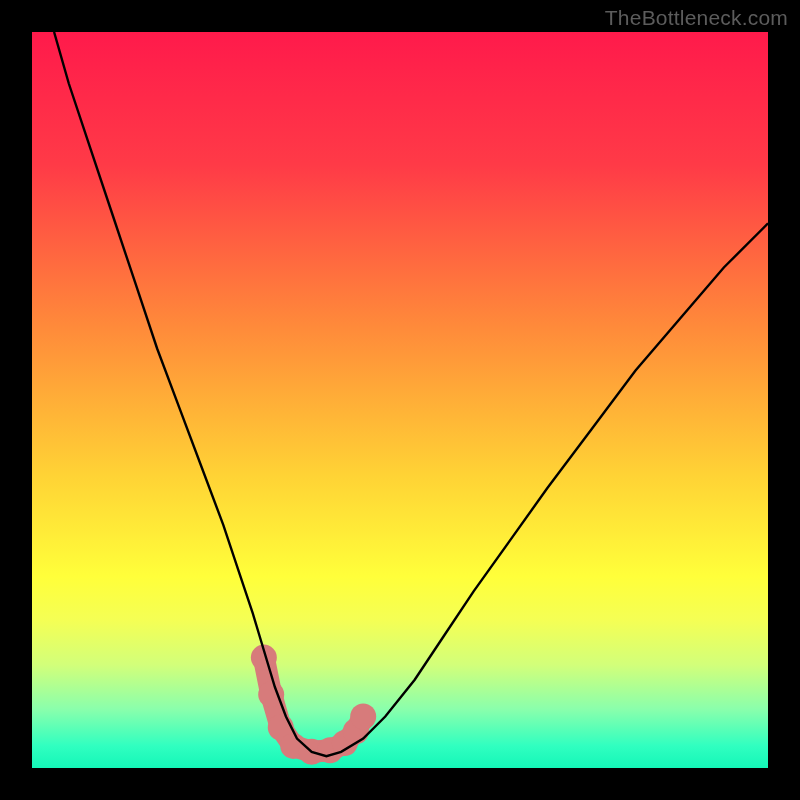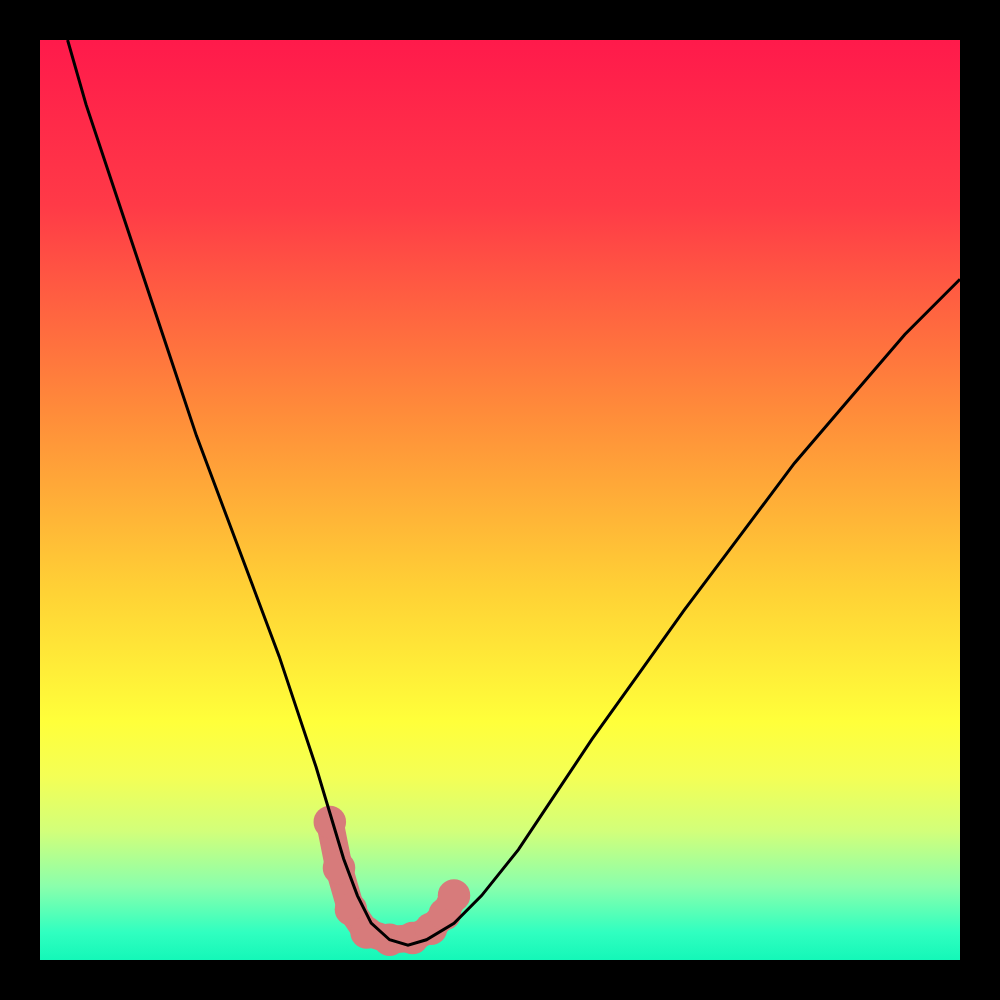--- a/index.html
+++ b/index.html
@@ -49,20 +49,21 @@
     color: #5c5c5c;
     font-weight: 500;
     letter-spacing: 0.2px;
   }
 </style>
 </head>
 <body>
 
 <div class="frame">
 
+  <div class="watermark">TheBottleneck.com</div>
 
   <div class="plot-area">
     <svg class="gradient" viewBox="0 0 736 736" preserveAspectRatio="none">
       <defs>
         <linearGradient id="bg" x1="0" y1="0" x2="0" y2="1">
             <stop offset="0%" stop-color="#ff1a4b"></stop>
             <stop offset="18%" stop-color="#ff3a47"></stop>
             <stop offset="40%" stop-color="#ff8a3a"></stop>
             <stop offset="60%" stop-color="#ffd235"></stop>
             <stop offset="74%" stop-color="#ffff3a"></stop>

